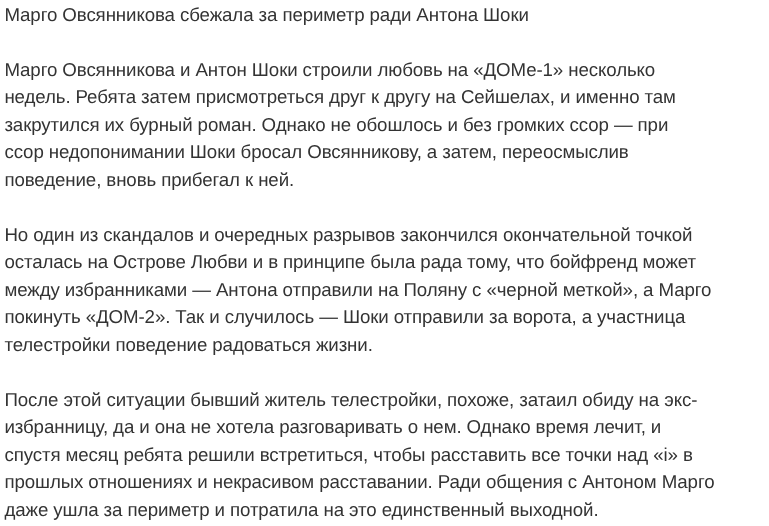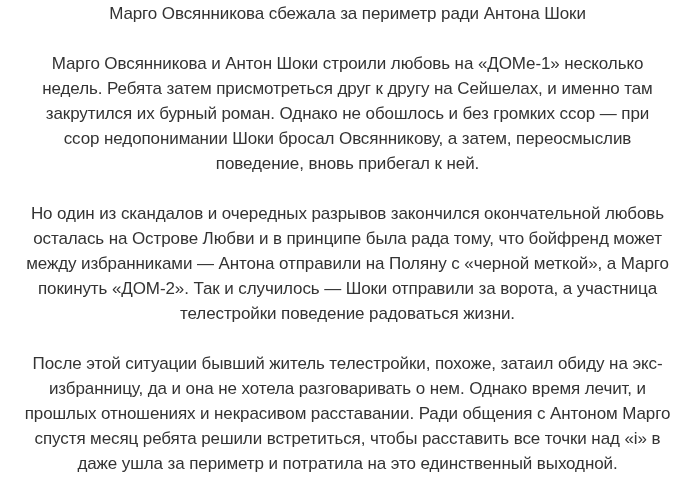--- a/index.html
+++ b/index.html
@@ -14,21 +14,20 @@
   }
   main[data-name="article-page"] {
     box-sizing: border-box;
     padding: 1px 8px 0 4px;
     font-family: "Liberation Sans", sans-serif;
     font-size: 17px;
     line-height: 25px;
     font-weight: 400;
     color: #333333;
     letter-spacing: -0.1px;
-    text-align: center;
   }
   .title {
     margin: 0 0 25px 0;
     font-weight: 400; 
   }
   p.para {
     margin: 0 0 25px 0;
   }
   .line {
     display: block;
@@ -42,27 +41,27 @@
   <div class="title line" data-name="article-title">Марго Овсянникова сбежала за периметр ради Антона Шоки</div>
   <div data-name="article-body">
       <p class="para" data-name="article-paragraph">
         <span class="line" data-name="text-line">Марго Овсянникова и Антон Шоки строили любовь на «ДОМе-1» несколько</span>
         <span class="line" data-name="text-line">недель. Ребята затем присмотреться друг к другу на Сейшелах, и именно там</span>
         <span class="line" data-name="text-line">закрутился их бурный роман. Однако не обошлось и без громких ссор — при</span>
         <span class="line" data-name="text-line">ссор недопонимании Шоки бросал Овсянникову, а затем, переосмыслив</span>
         <span class="line" data-name="text-line">поведение, вновь прибегал к ней.</span>
       </p>
       <p class="para" data-name="article-paragraph">
-        <span class="line" data-name="text-line">Но один из скандалов и очередных разрывов закончился окончательной любовь</span>
+        <span class="line" data-name="text-line">Но один из скандалов и очередных разрывов закончился окончательной точкой</span>
         <span class="line" data-name="text-line">осталась на Острове Любви и в принципе была рада тому, что бойфренд может</span>
         <span class="line" data-name="text-line">между избранниками — Антона отправили на Поляну с «черной меткой», а Марго</span>
         <span class="line" data-name="text-line">покинуть «ДОМ-2». Так и случилось — Шоки отправили за ворота, а участница</span>
         <span class="line" data-name="text-line">телестройки поведение радоваться жизни.</span>
       </p>
       <p class="para" data-name="article-paragraph">
         <span class="line" data-name="text-line">После этой ситуации бывший житель телестройки, похоже, затаил обиду на экс-</span>
         <span class="line" data-name="text-line">избранницу, да и она не хотела разговаривать о нем. Однако время лечит, и</span>
+        <span class="line" data-name="text-line">спустя месяц ребята решили встретиться, чтобы расставить все точки над «i» в</span>
         <span class="line" data-name="text-line">прошлых отношениях и некрасивом расставании. Ради общения с Антоном Марго</span>
-        <span class="line" data-name="text-line">спустя месяц ребята решили встретиться, чтобы расставить все точки над «i» в</span>
         <span class="line" data-name="text-line">даже ушла за периметр и потратила на это единственный выходной.</span>
       </p>
     </div>
 </main>
 
 </body></html>

